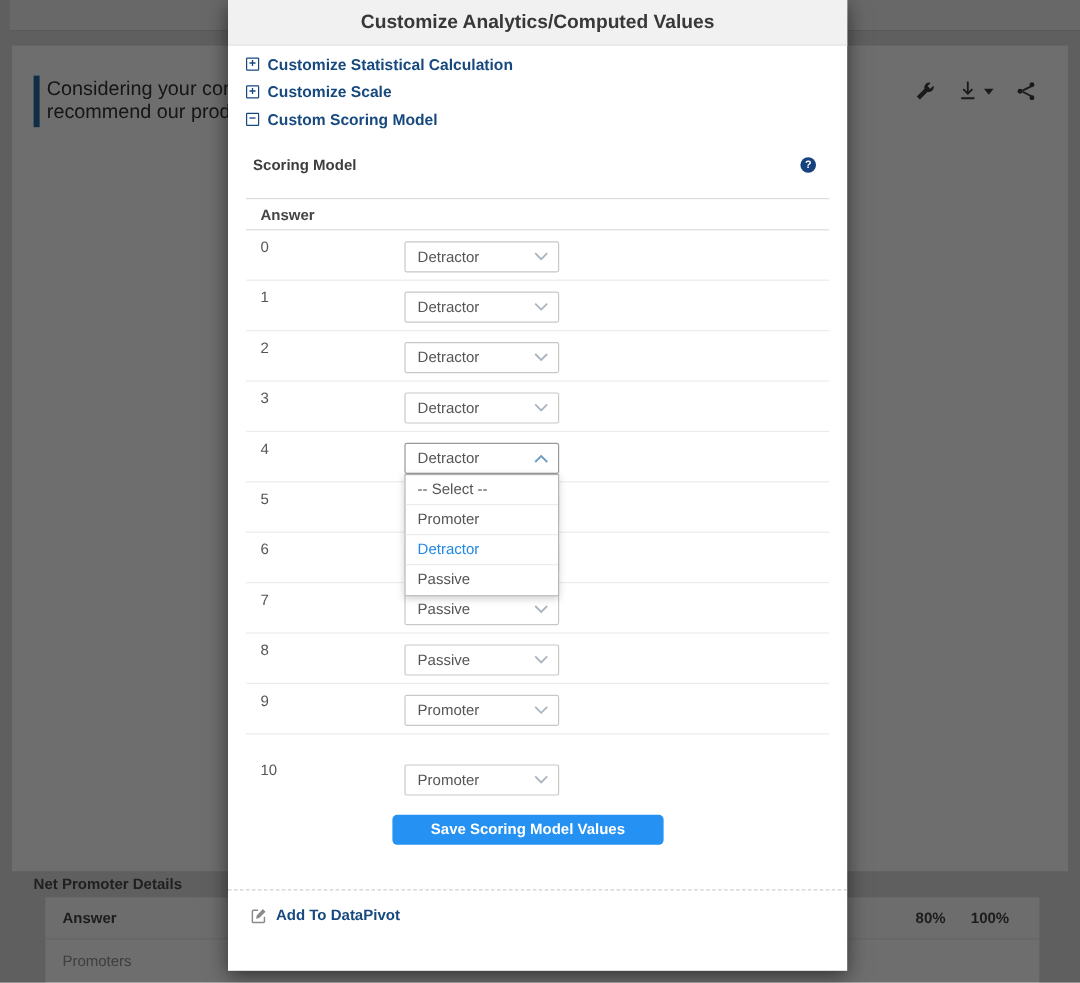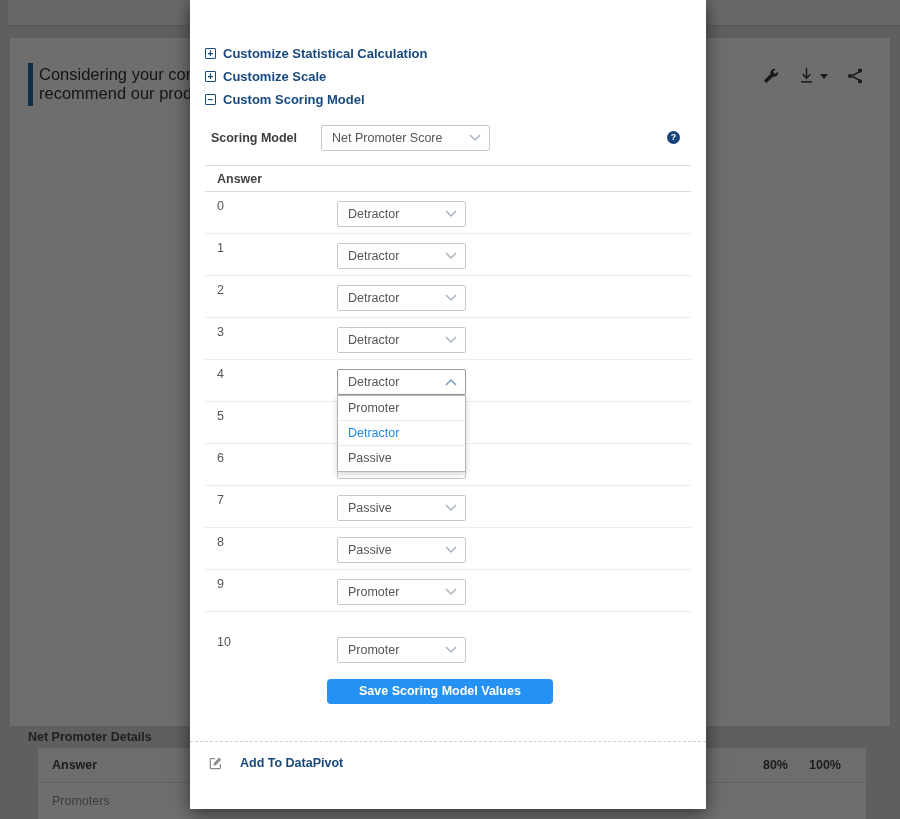--- a/index.html
+++ b/index.html
@@ -63,21 +63,21 @@
           box-shadow:0 2px 6px rgba(0,0,0,0.18); }
   .menu .opt { height:25px; line-height:25px; padding-left:10px; font-size:12.5px; color:#555; border-bottom:1px solid #ececec; cursor:pointer; }
   .menu .opt:last-child { border-bottom:none; }
   .menu .opt.active { color:#2089e5; }
 
   .m-save { position:absolute; top:679px; left:137px; height:25px; padding:0 32px; background:#2591f2; color:#fff;
             font-family:"Liberation Sans",sans-serif; font-size:12.5px; font-weight:bold; border:none; border-radius:4px;
             line-height:25px; cursor:pointer; }
 
   .m-footer { position:absolute; top:741px; left:0; right:0; border-top:1px dashed #cfcfcf; padding:14px 19px; }
-  .dp-link { display:inline-flex; align-items:center; gap:17px; cursor:pointer; }
+  .dp-link { display:inline-flex; align-items:center; gap:7px; cursor:pointer; }
   .dp-link .lbl { font-size:12.5px; font-weight:bold; color:#17497f; }
 </style>
 </head>
 <body>
 
 <div class="page">
   <div class="topbar"></div>
 
   <div class="q-card">
     <div class="q-accent"></div>
@@ -123,44 +123,39 @@
       <span class="c-answer">Promoters</span>
       <span class="c-80"></span>
       <span class="c-100"></span>
     </div>
   </div>
 </div>
 
 <div class="overlay"></div>
 
 <div class="modal">
+  <div class="m-header">Customize Analytics/Computed Values</div>
 
   <div class="m-sections">
     <div class="m-section">
       <span class="toggle-box">+</span>
       <span class="lbl">Customize Statistical Calculation</span>
     </div>
     <div class="m-section">
       <span class="toggle-box">+</span>
       <span class="lbl">Customize Scale</span>
     </div>
     <div class="m-section">
       <span class="toggle-box">−</span>
       <span class="lbl">Custom Scoring Model</span>
     </div>
   </div>
 
   <div class="m-scoring">
     <span class="sc-label">Scoring Model</span>
-    <div class="sel sc-select">
-      <span class="sel-txt">Net Promoter Score</span>
-      <svg width="12" height="8" viewBox="0 0 12 8">
-          <path d="M1 1l5 5 5-5" fill="none" stroke="#aab4be" stroke-width="1.5"></path>
-        </svg>
-    </div>
     <span class="help-icon">?</span>
   </div>
 
   <div class="m-answerhead">Answer</div>
 
   <div class="m-rows">
 
     <div class="a-row">
       <span class="a-num">0</span>
       <div class="sel row-sel">
@@ -203,20 +198,21 @@
 
     <div class="a-row">
       <span class="a-num">4</span>
       <div class="sel row-sel open">
         <span class="sel-txt">Detractor</span>
         <svg width="12" height="8" viewBox="0 0 12 8">
             <path d="M1 7l5-5 5 5" fill="none" stroke="#6d9bc3" stroke-width="1.5"></path>
           </svg>
       </div>
       <div class="menu">
+        <div class="opt">-- Select --</div>
         <div class="opt">Promoter</div>
         <div class="opt active">Detractor</div>
         <div class="opt">Passive</div>
       </div>
     </div>
 
     <div class="a-row">
       <span class="a-num">5</span>
       <div class="sel row-sel">
         <span class="sel-txt"></span>

